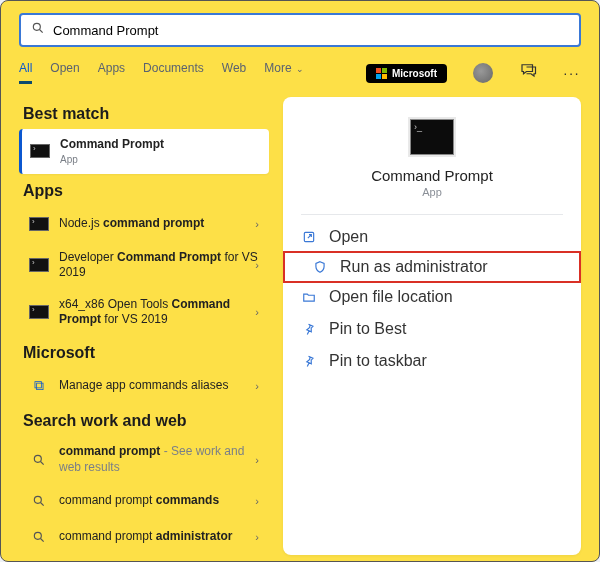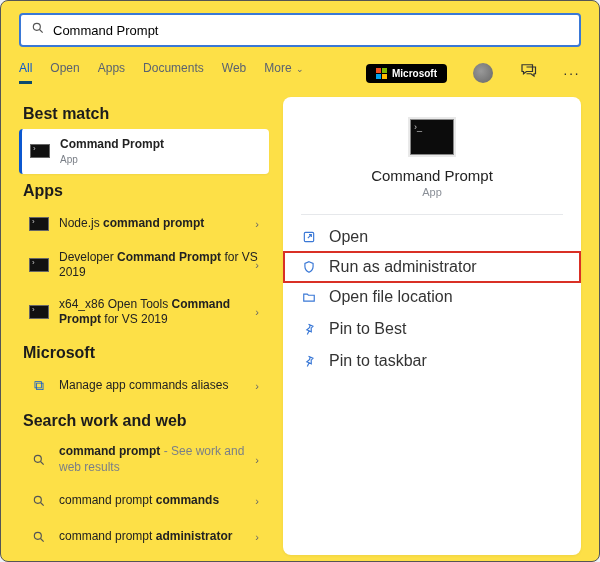--- a/index.html
+++ b/index.html
@@ -49,21 +49,21 @@
   .chev-r { position:absolute; right:10px; top:50%; transform:translateY(-50%); color:#666; font-size:11px;}
 
   
   .preview-icon-wrap { display:flex; justify-content:center; }
   .preview-icon { width:44px; height:36px; background:#0c0c0c; border:1px solid #888; box-shadow: 0 0 0 2px #e9e9e9; position:relative;}
   .preview-icon::after{content:"›_"; color:#ccc; font-size:9px; position:absolute; top:2px; left:3px;}
   .preview-title { text-align:center; font-size:15px; font-weight:500; margin-top:12px; color:#222;}
   .preview-sub { text-align:center; font-size:11px; color:#8a8f97; margin-top:2px; margin-bottom:16px;}
   .divider { height:1px; background:#e6e8eb; margin: 0 18px 6px 18px;}
   .action-row { display:flex; align-items:center; padding:7px 18px; font-size:16px; color:#333; cursor:pointer; position:relative;}
-  .action-row.highlight { border:2px solid #d93025; margin: -2px 0; padding:5px 16px;}
+  .action-row.highlight { border:2px solid #d93025; margin: -2px 0; padding:5px 27px;}
   .action-row .ai { width:16px; height:16px; margin-right:12px; display:flex; align-items:center; justify-content:center; color:#3a78d6;}
   .action-row .ai svg{width:14px;height:14px;}
 </style>
 </head>
 <body>
 
 <div class="window">
 
   <div class="search-wrap">
     <div class="search">

